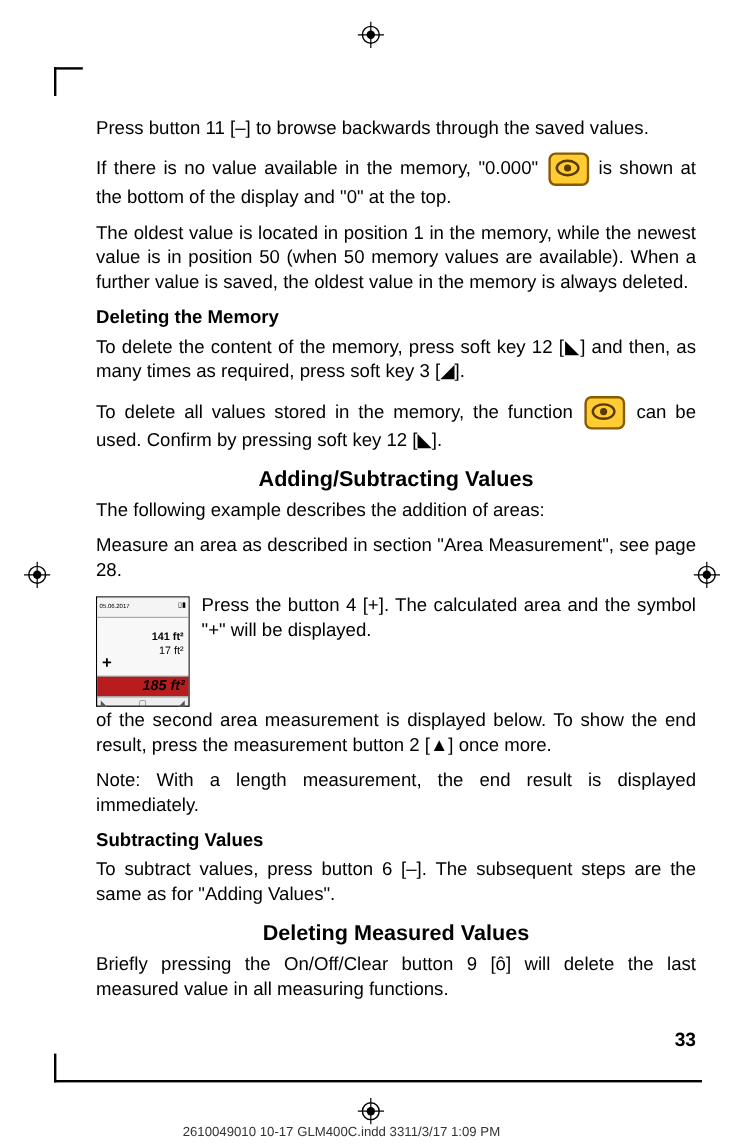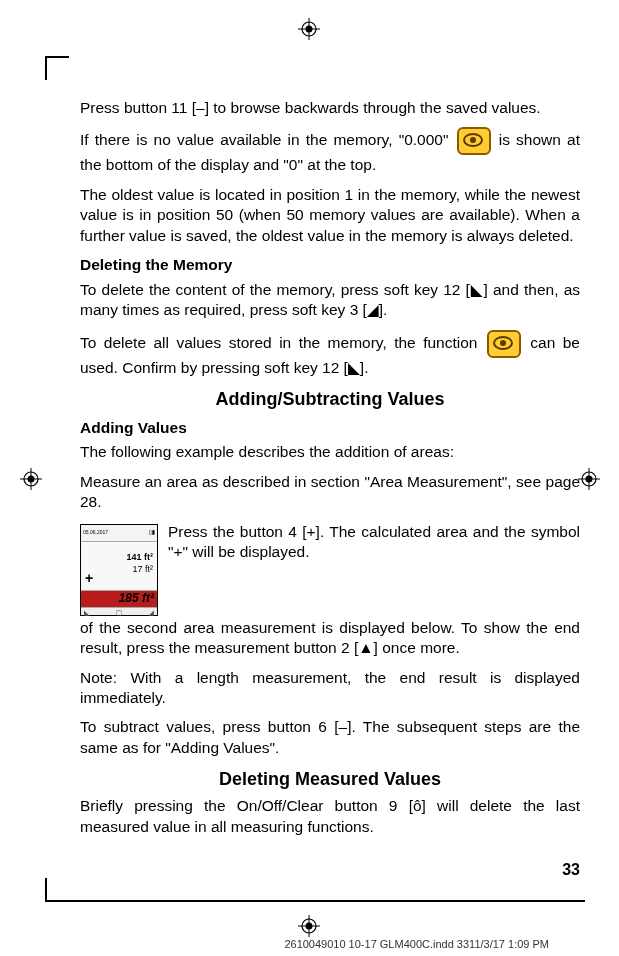--- a/index.html
+++ b/index.html
@@ -93,21 +93,21 @@
   }
   .clearfix::after{content:"";display:block;clear:both}
   .pnum{
     text-align:right;font-weight:bold;font-size:16px;
     margin-top:22px;
   }
   .footer{
     position:absolute;left:0;bottom:6px;
     width:569px;
     font-size:11px;color:#333;
-    display:flex;justify-content:flex-end;
+    display:flex;justify-content:center;
     padding:0 20px;box-sizing:border-box;
     font-family:Arial,Helvetica,sans-serif;
   }
 </style>
 </head>
 <body>
 
 <div class="reg reg-top">
   <svg viewBox="0 0 22 22">
       <circle cx="11" cy="11" r="7" fill="none" stroke="#000" stroke-width="1.2"></circle>
@@ -173,21 +173,20 @@
       <svg viewBox="0 0 22 16">
           <ellipse cx="11" cy="8" rx="9" ry="6" fill="none" stroke="#5a3a00" stroke-width="2"></ellipse>
           <circle cx="11" cy="8" r="3" fill="#5a3a00"></circle>
         </svg>
     </span>
     <span>can be used. Confirm by pressing soft key 12 [◣].</span>
   </p>
 
   <h2 class="center">Adding/Subtracting Values</h2>
 
-  <div class="sub">Adding Values</div>
   <p>The following example describes the addition of areas:</p>
   <p>Measure an area as described in section "Area Measurement", see page 28.</p>
 
   <div class="clearfix">
     <div class="screen-wrap">
       <div class="screen">
         <div class="top">
           <span style="font-size:5px">05.06.2017</span>
           <span style="font-size:6px">▯▮</span>
         </div>
@@ -205,20 +204,21 @@
           <span>◢</span>
         </div>
       </div>
     </div>
     <p style="margin:0 0 4px 0;text-align:justify">Press the button 4 [+]. The calculated area and the symbol "+" will be displayed.</p>
   </div>
 
   <p>of the second area measurement is displayed below. To show the end result, press the measurement button 2 [▲] once more.</p>
   <p>Note: With a length measurement, the end result is displayed immediately.</p>
 
+  <div class="sub">Subtracting Values</div>
   <p>To subtract values, press button 6 [–]. The subsequent steps are the same as for "Adding Values".</p>
 
   <h2 class="center">Deleting Measured Values</h2>
   <p>Briefly pressing the On/Off/Clear button 9 [ô] will delete the last measured value in all measuring functions.</p>
 
   <div class="pnum">33</div>
 </div>
 
 <div class="footer">
   <span>2610049010 10-17 GLM400C.indd   33</span>

